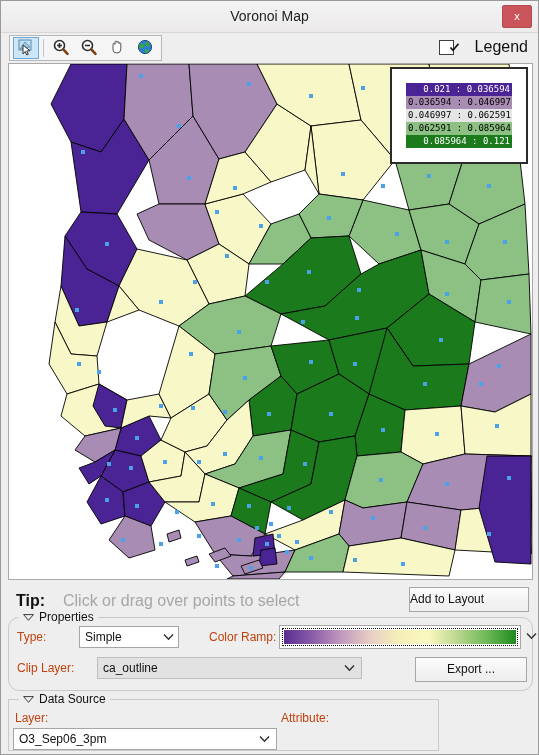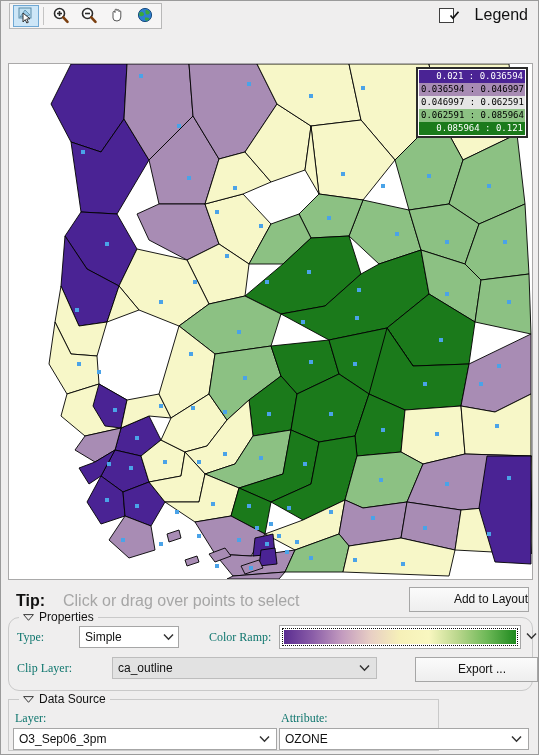--- a/index.html
+++ b/index.html
@@ -109,21 +109,21 @@
     overflow: hidden;
   }
   #map-svg { display:block; width:100%; height:100%; }
 
   
   #map-legend {
     position: absolute;
     right: 4px; top: 3px;
     border: 2px solid #2b2b2b;
     background: #ffffff;
-    padding: 1px;
+    padding: 14px;
   }
   #map-legend .lrow {
     display: block;
     font-family: "DejaVu Sans Mono", monospace;
     font-size: 9px;
     line-height: 13px;
     height: 13px;
     padding: 0 2px;
     text-align: right;
     white-space: nowrap;
@@ -146,21 +146,21 @@
     position: absolute; left: 55px; top: 5px;
     color: #a6a6a6; font-size: 16px;
   }
   #add-layout-btn {
     position: absolute; right: 4px; top: 0px;
     width: 118px; height: 23px;
     background: linear-gradient(#fbfbfb, #eeeeee);
     border: 1px solid #a6a6a6;
     font-size: 12px;
     line-height: 22px;
-    text-align: right;
+    text-align: left;
     cursor: pointer;
   }
 
   
   .groupbox {
     position: absolute;
     box-sizing: border-box;
     border: 1px solid #c9c9c9;
   }
   .grouptitle {
@@ -176,21 +176,21 @@
   .tri-outline {
     position: relative;
     width: 11px; height: 7px;
     margin-right: 5px;
   }
   .tri-outline svg { display:block; }
 
   #props-box { left: 7px; top: 616px; width: 525px; height: 74px; border-radius: 11px; }
   #ds-box    { left: 7px; top: 698px; width: 431px; height: 52px; }
 
-  .lbl { position: absolute; font-size: 12px; color: #0f766e; font-family: Liberation Serif, serif; }
+  .lbl { position: absolute; font-size: 12px; color: #c2410c; }
 
   select, .fakesel {
     position: absolute;
     box-sizing: border-box;
     font-family: "Liberation Sans", sans-serif;
     font-size: 12px;
     color: #111;
     background: #ffffff;
     border: 1px solid #a6a6a6;
     padding: 0 18px 0 5px;
@@ -223,28 +223,31 @@
     position: absolute;
     left: 1px; top: 1px; right: 1px; bottom: 1px;
   }
   #export-btn {
     position: absolute;
     width: 110px; height: 23px;
     background: linear-gradient(#fbfbfb, #eeeeee);
     border: 1px solid #a6a6a6;
     font-size: 12px; line-height: 22px; text-align: center;
     cursor: pointer;
-    padding-left: 11px;
   }
 </style>
 </head>
 <body>
 
 <div id="window">
 
+  <div id="titlebar">
+    <div id="title-text">Voronoi Map</div>
+    <div id="close-btn">x</div>
+  </div>
 
   <div id="toolbar-row">
     <div id="toolbar">
 
       <div class="tbtn active">
         <span>
           <svg width="18" height="18" viewBox="0 0 18 18">
             <rect x="2" y="2" width="12" height="10" fill="#bfe0f2" stroke="#5d8ba8" stroke-width="1"></rect>
             <path d="M3 11 L8 4 L13 9 Z" fill="#9ccce8" stroke="#4a7c99" stroke-width="0.7"></path>
             <path d="M6 7 L6 16 L8.2 13.6 L9.8 17 L11.3 16.3 L9.7 13 L13 12.8 Z" fill="#ffffff" stroke="#333" stroke-width="1"></path>
@@ -550,21 +553,21 @@
         <div id="ramp-grad" style="background: linear-gradient(to right, rgb(91, 45, 145), rgb(139, 94, 168), rgb(195, 155, 191), rgb(232, 207, 196), rgb(246, 240, 184), rgb(249, 247, 192), rgb(185, 214, 140), rgb(109, 184, 87), rgb(31, 138, 31));"></div>
       </div>
     </div>
     <span class="caret" style="left:517px; top:14px;">
       <svg width="11" height="8" viewBox="0 0 11 8">
           <path d="M1 1.6 L5.5 6.2 L10 1.6" fill="none" stroke="#333" stroke-width="1.5"></path>
         </svg>
     </span>
 
     <div class="lbl" style="left:8px; top:43px;">Clip Layer:</div>
-    <div class="fakesel gray" style="left:103px; top:39px; width:265px;">
+    <div class="fakesel gray" style="left:88px; top:39px; width:265px;">
       <span>ca_outline</span>
       <span class="caret" style="right:6px; top:6px;">
         <svg width="11" height="8" viewBox="0 0 11 8">
             <path d="M1 1.6 L5.5 6.2 L10 1.6" fill="none" stroke="#333" stroke-width="1.5"></path>
           </svg>
       </span>
     </div>
 
     <div id="export-btn" style="left:406px; top:39px;">Export ...</div>
   </div>
@@ -583,23 +586,15 @@
     <div class="fakesel" style="left:4px; top:28px; width:264px;">
       <span>O3_Sep06_3pm</span>
       <span class="caret" style="right:6px; top:6px;">
         <svg width="11" height="8" viewBox="0 0 11 8">
             <path d="M1 1.6 L5.5 6.2 L10 1.6" fill="none" stroke="#333" stroke-width="1.5"></path>
           </svg>
       </span>
     </div>
 
     <div class="lbl" style="left:272px; top:11px;">Attribute:</div>
-    <div class="fakesel" style="left:270px; top:28px; width:250px;">
-      <span>OZONE</span>
-      <span class="caret" style="right:6px; top:6px;">
-        <svg width="11" height="8" viewBox="0 0 11 8">
-            <path d="M1 1.6 L5.5 6.2 L10 1.6" fill="none" stroke="#333" stroke-width="1.5"></path>
-          </svg>
-      </span>
-    </div>
   </div>
 
 </div>
 
 </body></html>

